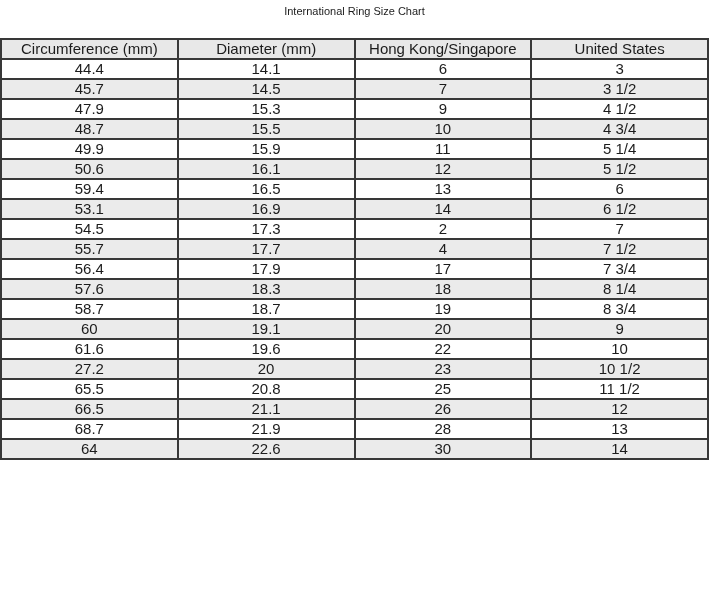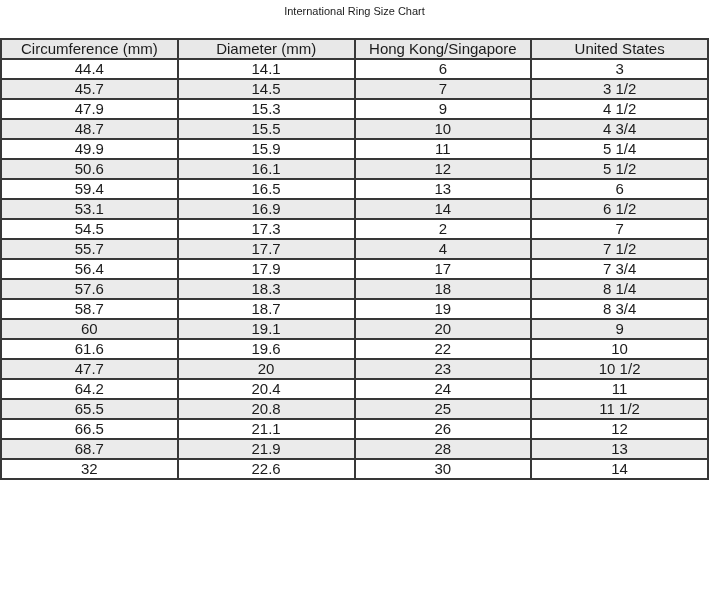--- a/index.html
+++ b/index.html
@@ -154,50 +154,44 @@
           <td>20</td>
           <td>9</td>
         </tr>
         <tr>
           <td>61.6</td>
           <td>19.6</td>
           <td>22</td>
           <td>10</td>
         </tr>
         <tr>
-          <td>47.7</td>
+          <td>27.2</td>
           <td>20</td>
           <td>23</td>
           <td>10 1/2</td>
-        </tr>
-        <tr>
-          <td>64.2</td>
-          <td>20.4</td>
-          <td>24</td>
-          <td>11</td>
         </tr>
         <tr>
           <td>65.5</td>
           <td>20.8</td>
           <td>25</td>
           <td>11 1/2</td>
         </tr>
         <tr>
           <td>66.5</td>
           <td>21.1</td>
           <td>26</td>
           <td>12</td>
         </tr>
         <tr>
           <td>68.7</td>
           <td>21.9</td>
           <td>28</td>
           <td>13</td>
         </tr>
         <tr>
-          <td>32</td>
+          <td>64</td>
           <td>22.6</td>
           <td>30</td>
           <td>14</td>
         </tr>
       </tbody>
   </table>
 </div>
 
 </body></html>

